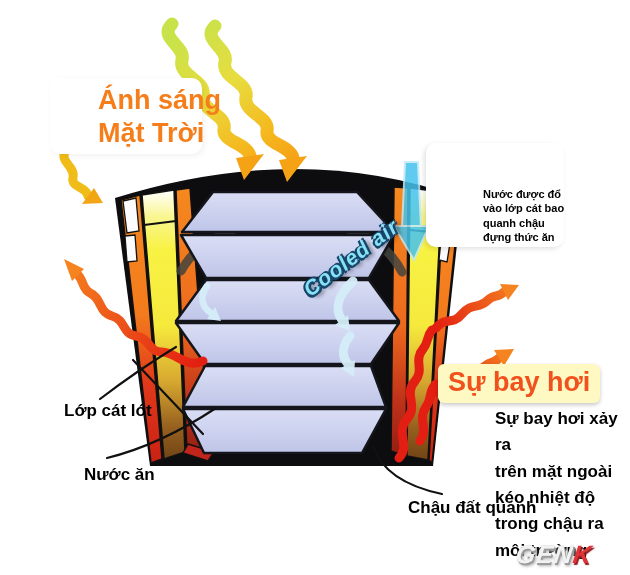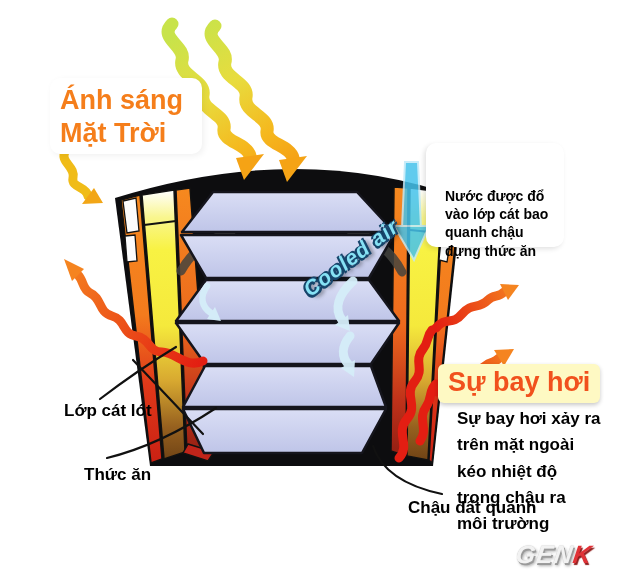--- a/index.html
+++ b/index.html
@@ -1,23 +1,23 @@
 <!DOCTYPE html>
 <html style="--sunlight-orange: #F57E1B; --water-cyan: #45BEEF; --evaporation-orange: #F1511D; --cooled-air-cyan: #86E2F5; --pot-terracotta: #F6891F; --heat-red: #E31E12; --sand-yellow: #F6EE3B; --food-lavender: #C9CDEA; --watermark-red: #E03237;"><head>
 <meta charset="utf-8">
 <style>
   html,body{margin:0;padding:0;}
   body{font-family:"Liberation Sans", sans-serif; background:#ffffff;}
   #stage{position:relative;width:630px;height:575px;background:#ffffff;overflow:hidden;}
   #art{position:absolute;left:0;top:0;z-index:1;}
   .lbl{position:absolute;z-index:3;}
-  .pre{white-space:pre-line;}
+  .pre{white-space:pre-line;margin-left:38px;}
   .sunlight-label{left:60px;top:84px;font-size:27px;font-weight:bold;line-height:1.22;color:var(--sunlight-orange,#F57E1B);}
   .water-title{left:434px;top:147px;font-size:30px;font-weight:bold;color:var(--water-cyan,#45BEEF);}
-  .water-desc{left:445px;top:187px;font-size:14px;font-weight:bold;color:#000;line-height:1.3;}
+  .water-desc{left:445px;top:187px;font-size:11px;font-weight:bold;color:#000;line-height:1.3;}
   .evap-box{left:438px;top:364px;background:#fef9c3;border-radius:6px;padding:3px 10px 5px 10px;
             box-shadow:0 2px 4px rgba(0,0,0,0.22);z-index:2;}
   .evap-title{font-size:27px;font-weight:bold;color:var(--evaporation-orange,#F1511D);}
   .evap-desc{left:457px;top:406px;font-size:17px;font-weight:bold;color:#000;line-height:1.55;}
   .cooled-air{left:306px;top:280px;font-size:21px;font-weight:bold;font-style:italic;letter-spacing:1px;
               color:var(--cooled-air-cyan,#86E2F5);transform:rotate(-37deg);transform-origin:0 50%;
               text-shadow:-2px -1px 0 #17456b,2px -1px 0 #17456b,-2px 2px 0 #17456b,2px 2px 0 #17456b,3px 4px 4px rgba(0,0,0,.55);}
   .part-label{font-size:17px;font-weight:bold;color:#000;}
   .sand-label{left:64px;top:401px;}
   .food-label{left:84px;top:465px;}
@@ -179,19 +179,19 @@
   </div>
   <div class="lbl evap-desc pre">Sự bay hơi xảy ra
 trên mặt ngoài
 kéo nhiệt độ
 trong chậu ra
 môi trường</div>
 
   <div class="lbl cooled-air">Cooled air</div>
 
   <div class="lbl part-label sand-label">Lớp cát lót</div>
-  <div class="lbl part-label food-label">Thức ăn</div>
+  <div class="lbl part-label food-label">Nước ăn</div>
   <div class="lbl part-label pot-label">Chậu đất quanh</div>
 
   <div class="lbl genk">
     <span class="gen">GEN</span><span class="k">K</span>
   </div>
 </div>
 
 </body></html>

